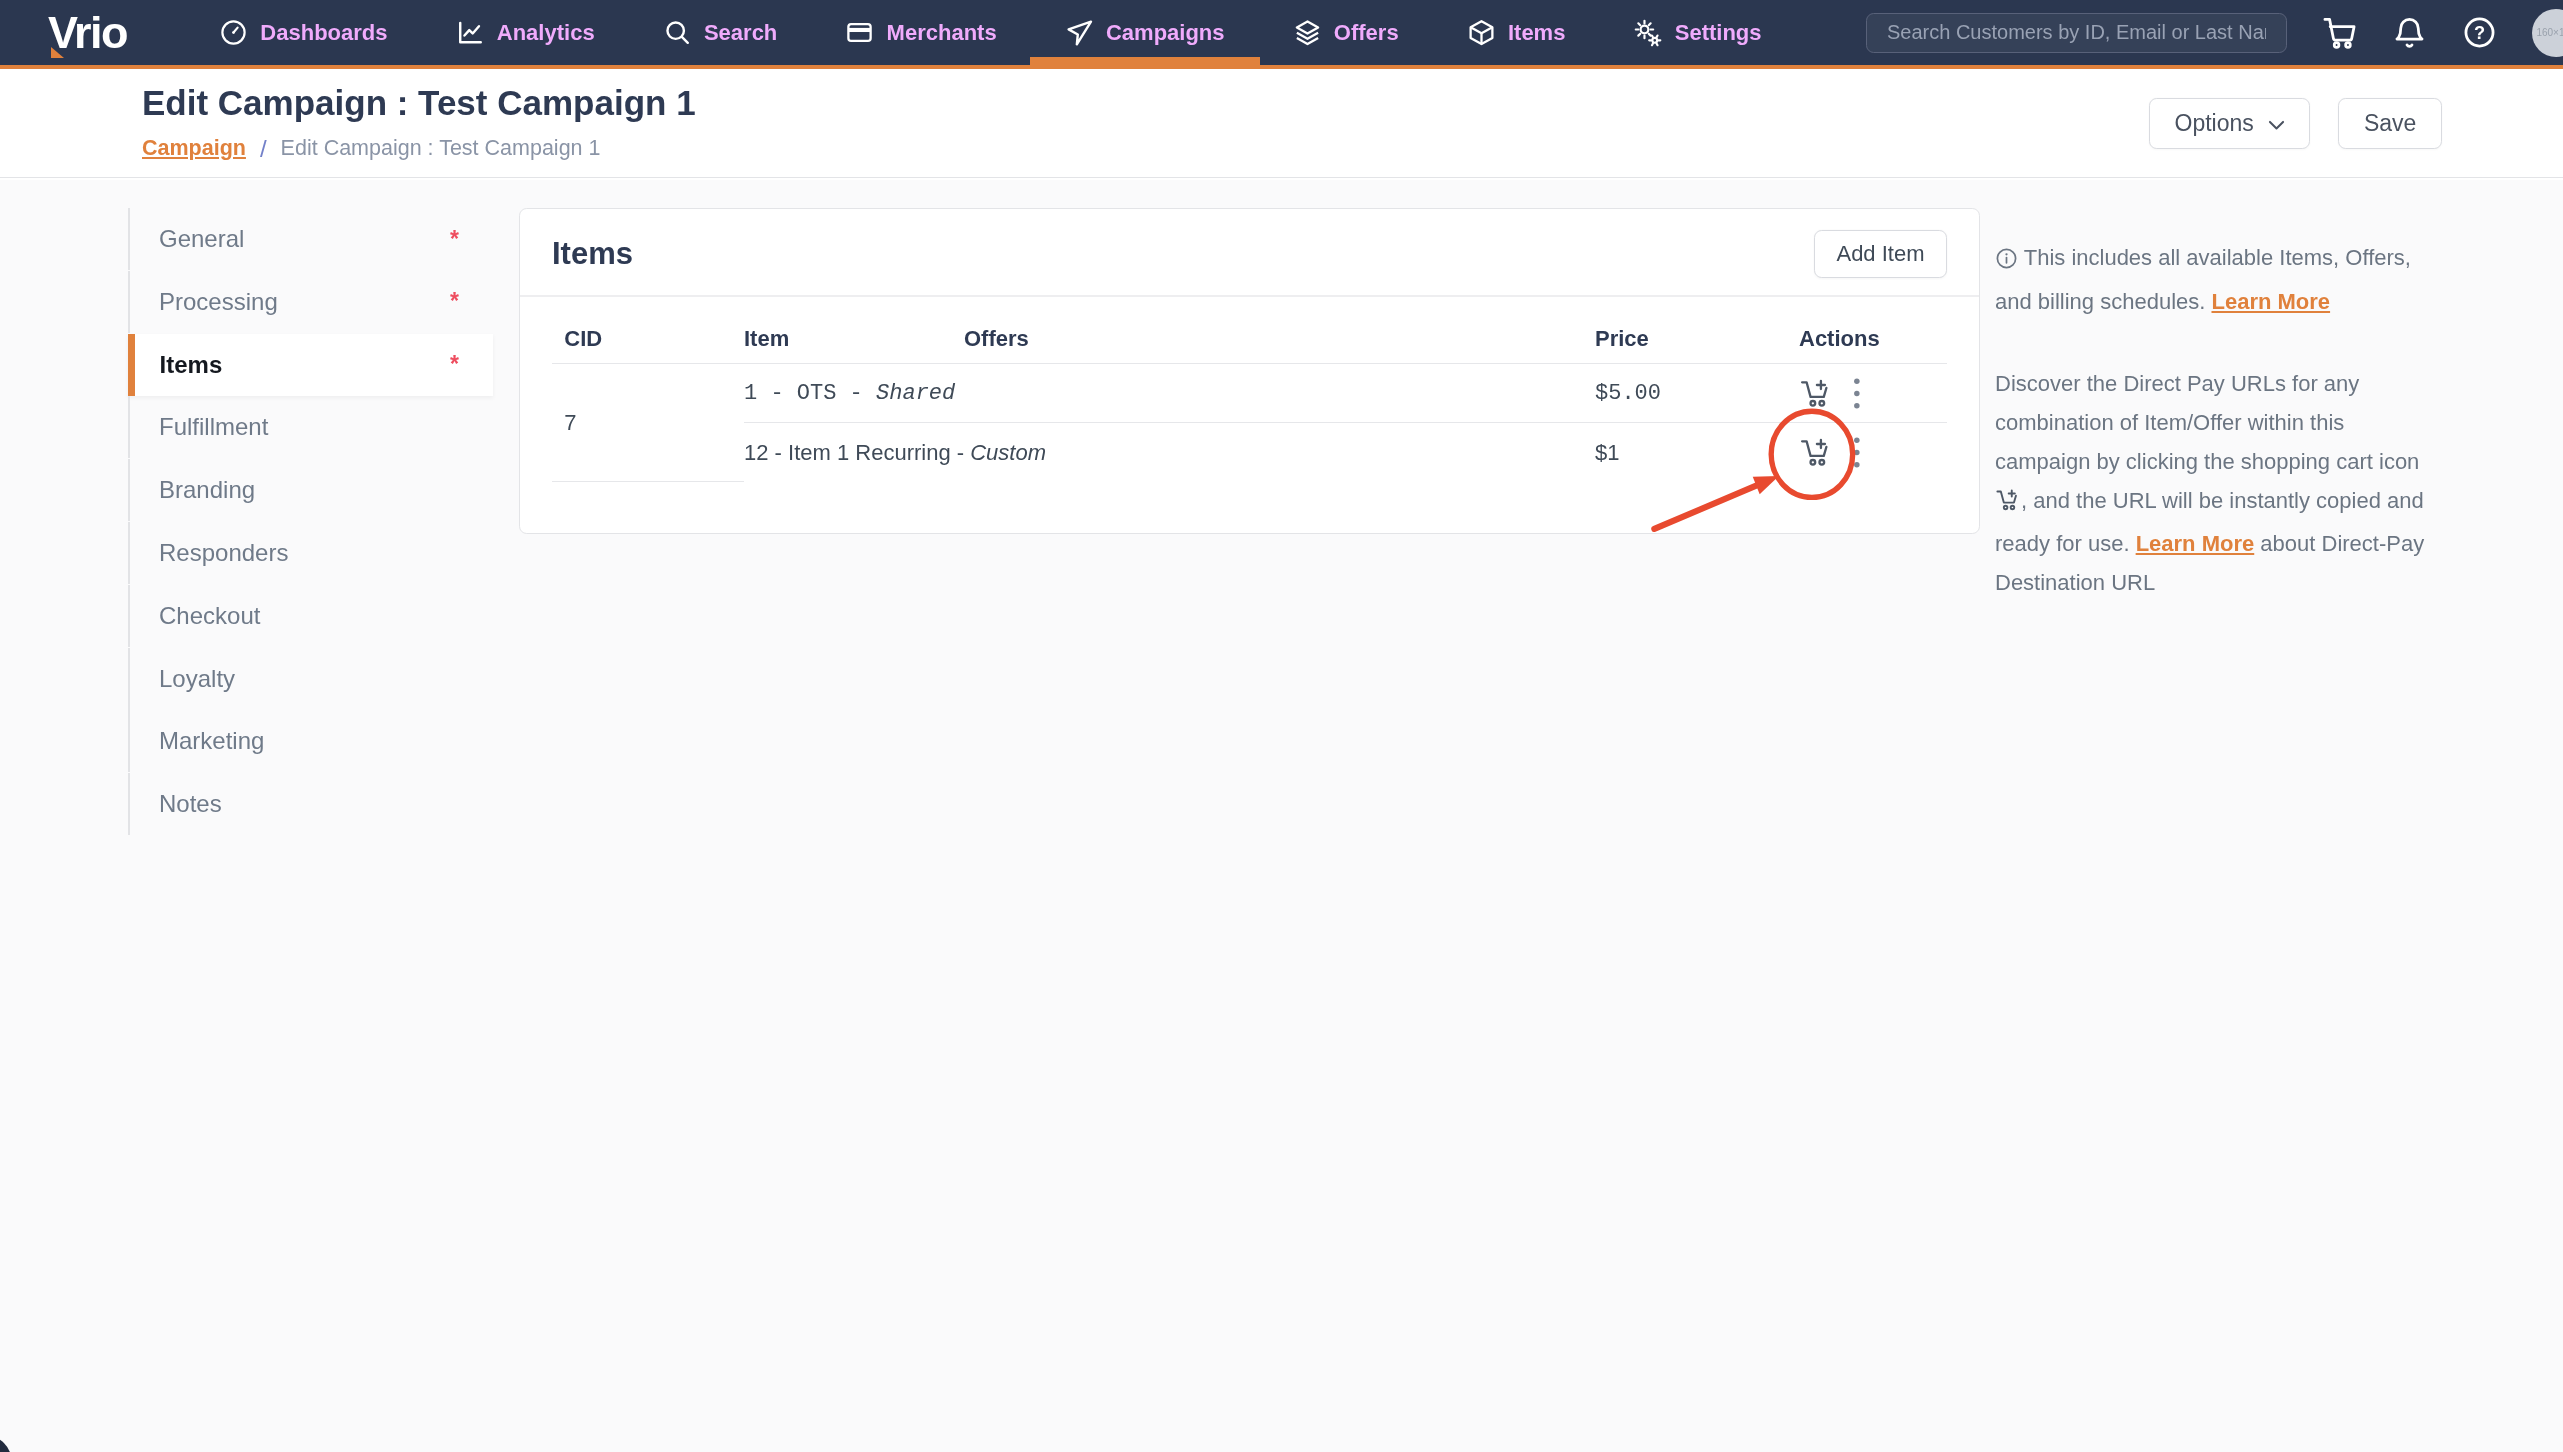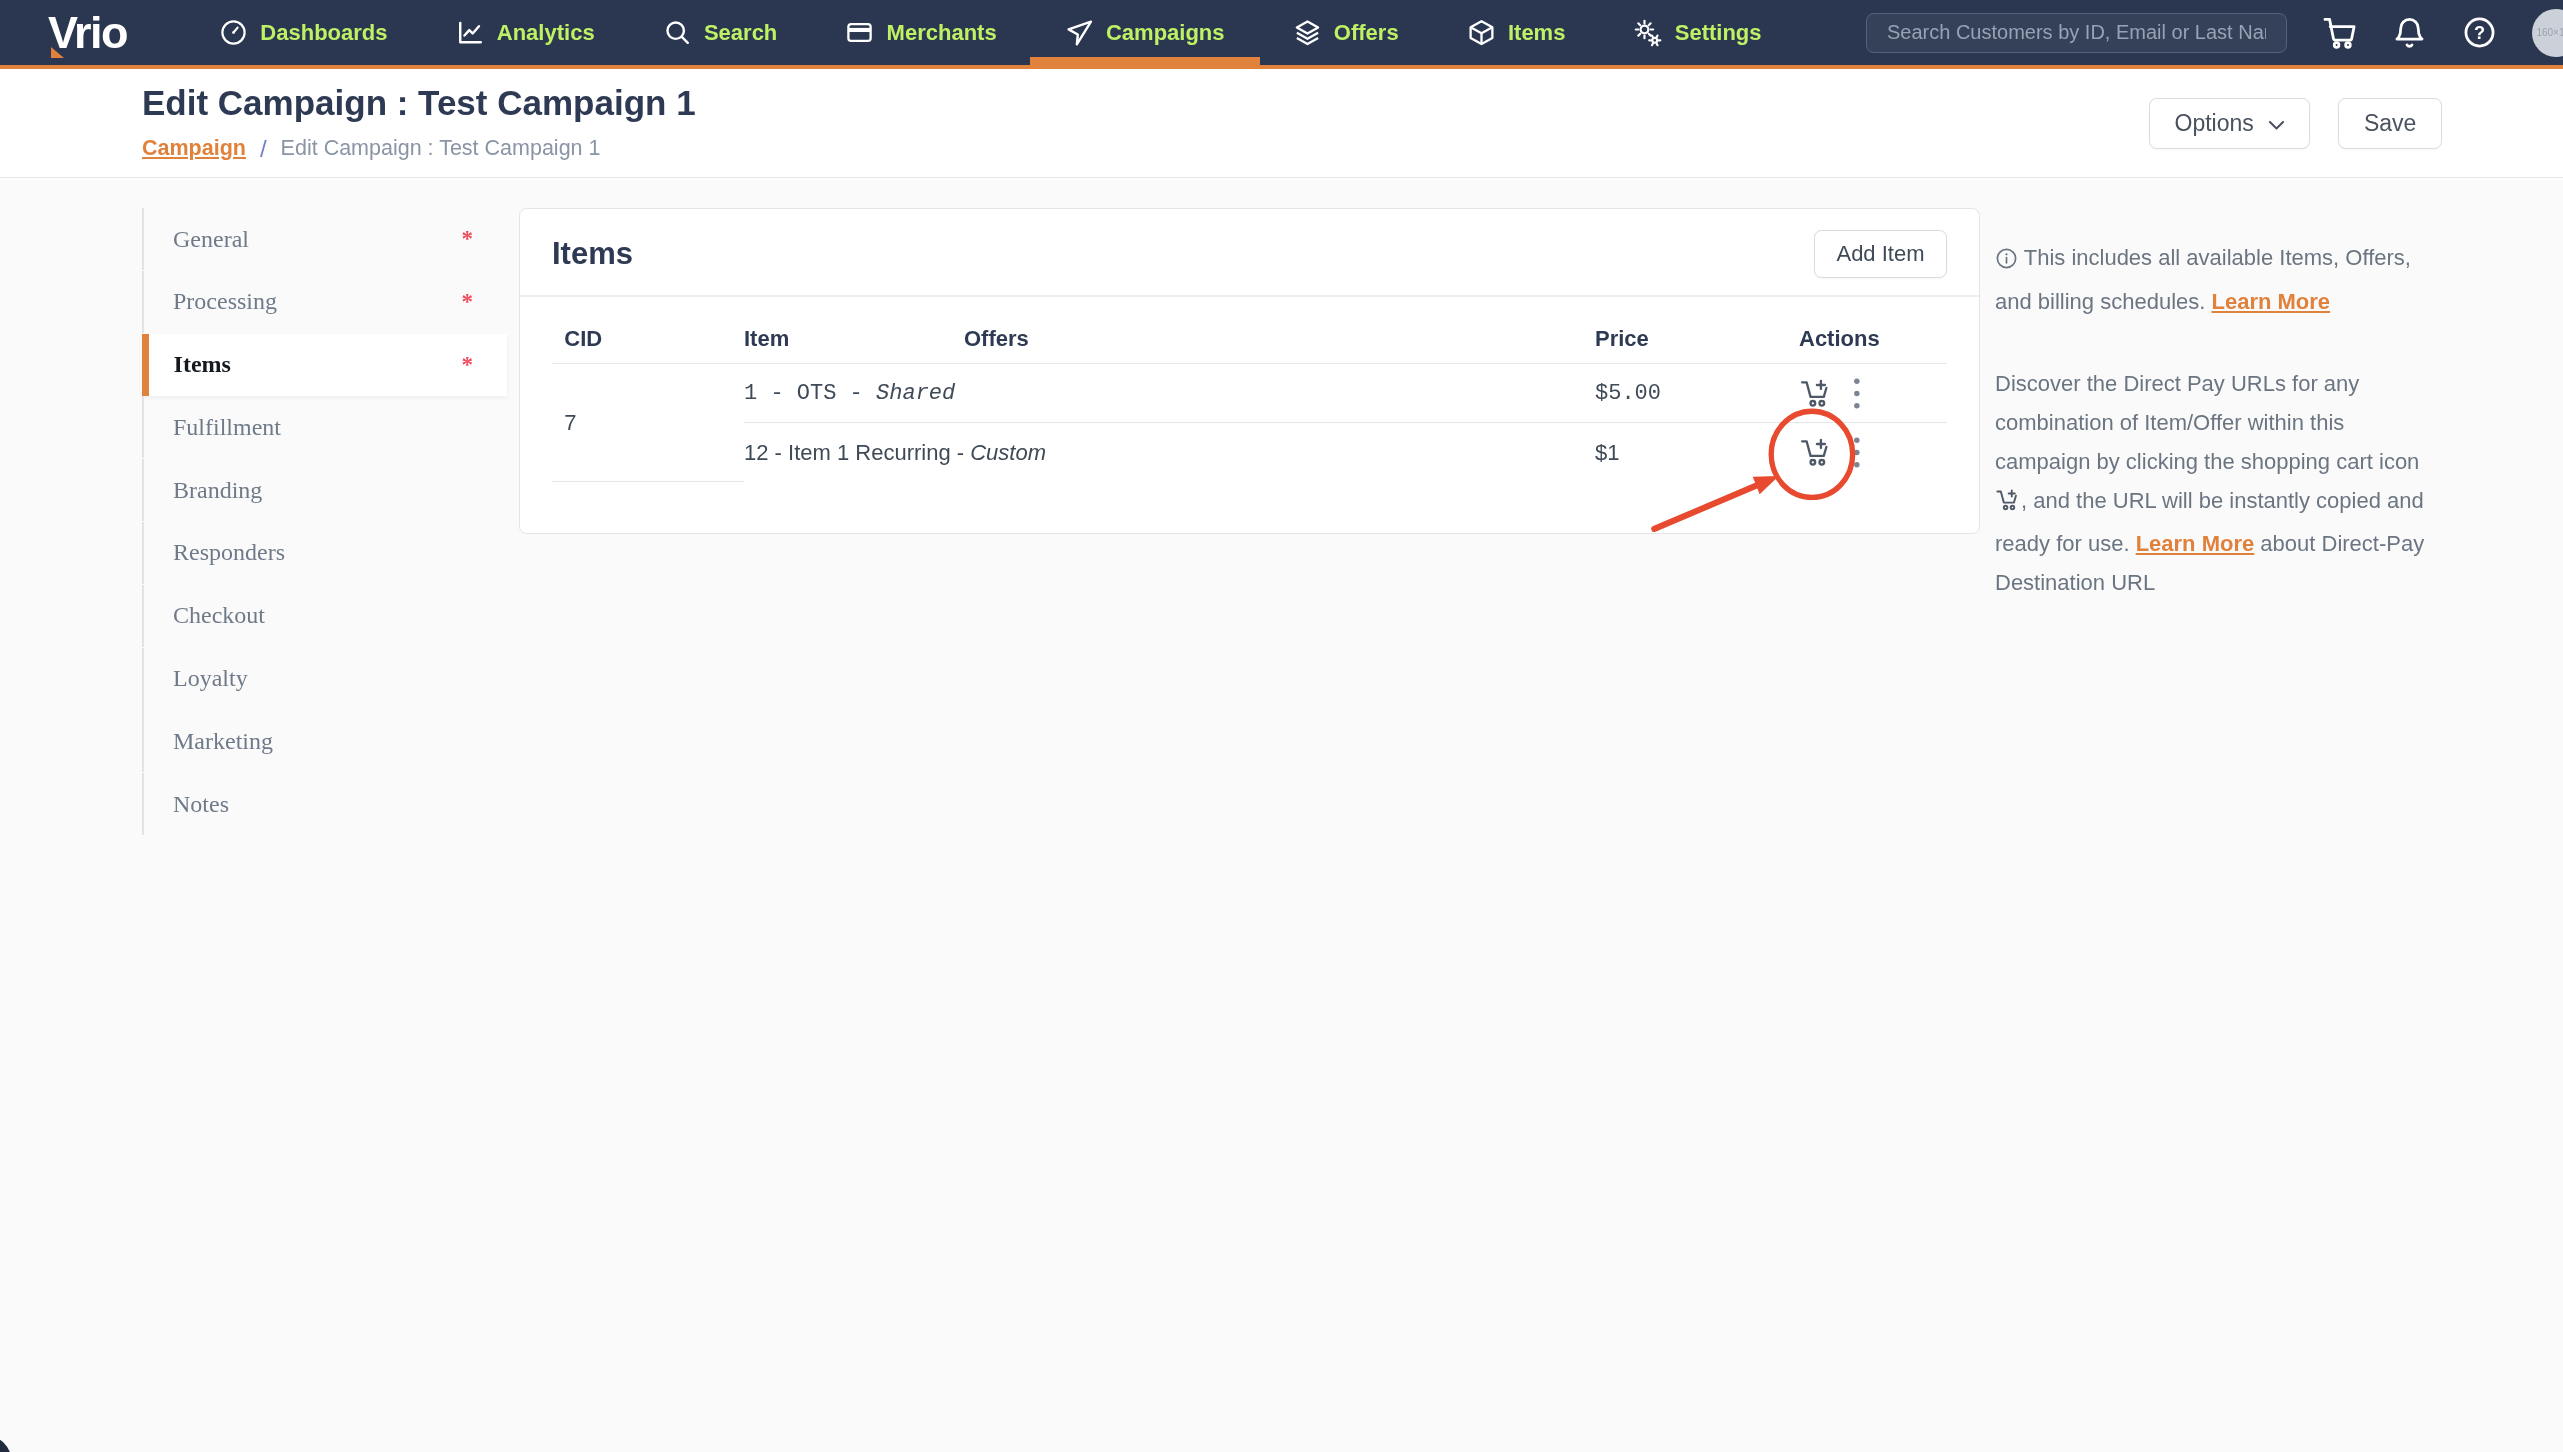--- a/index.html
+++ b/index.html
@@ -11,21 +11,21 @@
   }
   
   .topnav{position:absolute;top:0;left:0;right:0;height:69px;background:#2b3750;
     border-bottom:4.6px solid #e0813c;display:flex;align-items:center;padding-left:48px;}
   .logo{position:relative;color:#fff;font-size:45px;font-weight:700;letter-spacing:-1.5px;
     line-height:1;margin-right:92px;cursor:pointer;}
   .logo-accent{position:absolute;left:3.1px;bottom:-3.1px;width:0;height:0;
     border-right:13px solid transparent;border-bottom:11.5px solid #e0813c;}
   .nav-items{display:flex;align-items:center;gap:68px;height:100%;}
   .nav-item{position:relative;display:flex;align-items:center;gap:12.3px;height:100%;
-    color:#bef264;font-size:22px;font-weight:600;cursor:pointer;white-space:nowrap;}
+    color:#f0abfc;font-size:22px;font-weight:600;cursor:pointer;white-space:nowrap;}
   .nav-item.active::after{content:"";position:absolute;left:-35px;right:-35px;bottom:0;
     height:8.5px;background:#e0813c;}
   .nicon{display:flex;align-items:center;}
   .nicon svg{display:block;}
   .nav-right{margin-left:auto;display:flex;align-items:center;gap:35px;padding-right:1.5px;}
   .nav-search input{width:421px;height:40px;background:rgba(255,255,255,0.05);
     border:1.5px solid #586179;border-radius:7.7px;color:#e3e7ef;font-size:20px;
     padding:0 20px;outline:none;font-family:inherit;}
   .nav-search input::placeholder{color:#99a2b4;}
   .icon-btn{display:flex;align-items:center;cursor:pointer;}
@@ -41,21 +41,21 @@
   .crumb-link{color:#e0813c;font-weight:600;text-decoration:underline;cursor:pointer;}
   .crumb-sep{color:#7381c9;font-size:24px;}
   .crumb-current{color:#8a94a6;}
   .header-actions{margin-left:auto;display:flex;align-items:center;gap:28px;justify-content:space-between;}
   .btn{background:#fff;border:1.5px solid #d9dbe0;border-radius:7.7px;font-size:23px;
     color:#4a5260;height:51px;padding:0 24.6px;display:flex;align-items:center;gap:14px;
     cursor:pointer;font-family:inherit;box-shadow:0 0.8px 2.3px rgba(0,0,0,0.03);}
   
   .content{position:absolute;top:180px;left:0;right:0;bottom:0;background:#fafafb;}
   
-  .sidebar{position:absolute;left:142px;top:28px;width:365px;font-family:Liberation Serif, serif;}
+  .sidebar{position:absolute;left:128px;top:28px;width:365px;}
   .side-item{position:relative;height:62px;display:flex;align-items:center;
     padding:0 34px 0 29px;font-size:24px;color:#6f7a89;border-left:2.3px solid #e2e3e6;
     margin-bottom:0.8px;cursor:pointer;background:transparent;}
   .side-item .req{margin-left:auto;color:#ee4d5f;font-size:23px;font-weight:700;}
   .side-item.active{background:#ffffff;border-left:7px solid #e0813c;padding-left:24.6px;
     font-weight:700;color:#14181f;box-shadow:0 1.5px 4.6px rgba(0,0,0,0.05);}
   
   .card{position:absolute;left:519px;top:28px;width:1461px;height:326px;background:#fff;
     border:1.5px solid #e3e4e7;border-radius:7.7px;padding:0 32px;}
   .card-head{display:flex;align-items:center;justify-content:space-between;height:86px;

